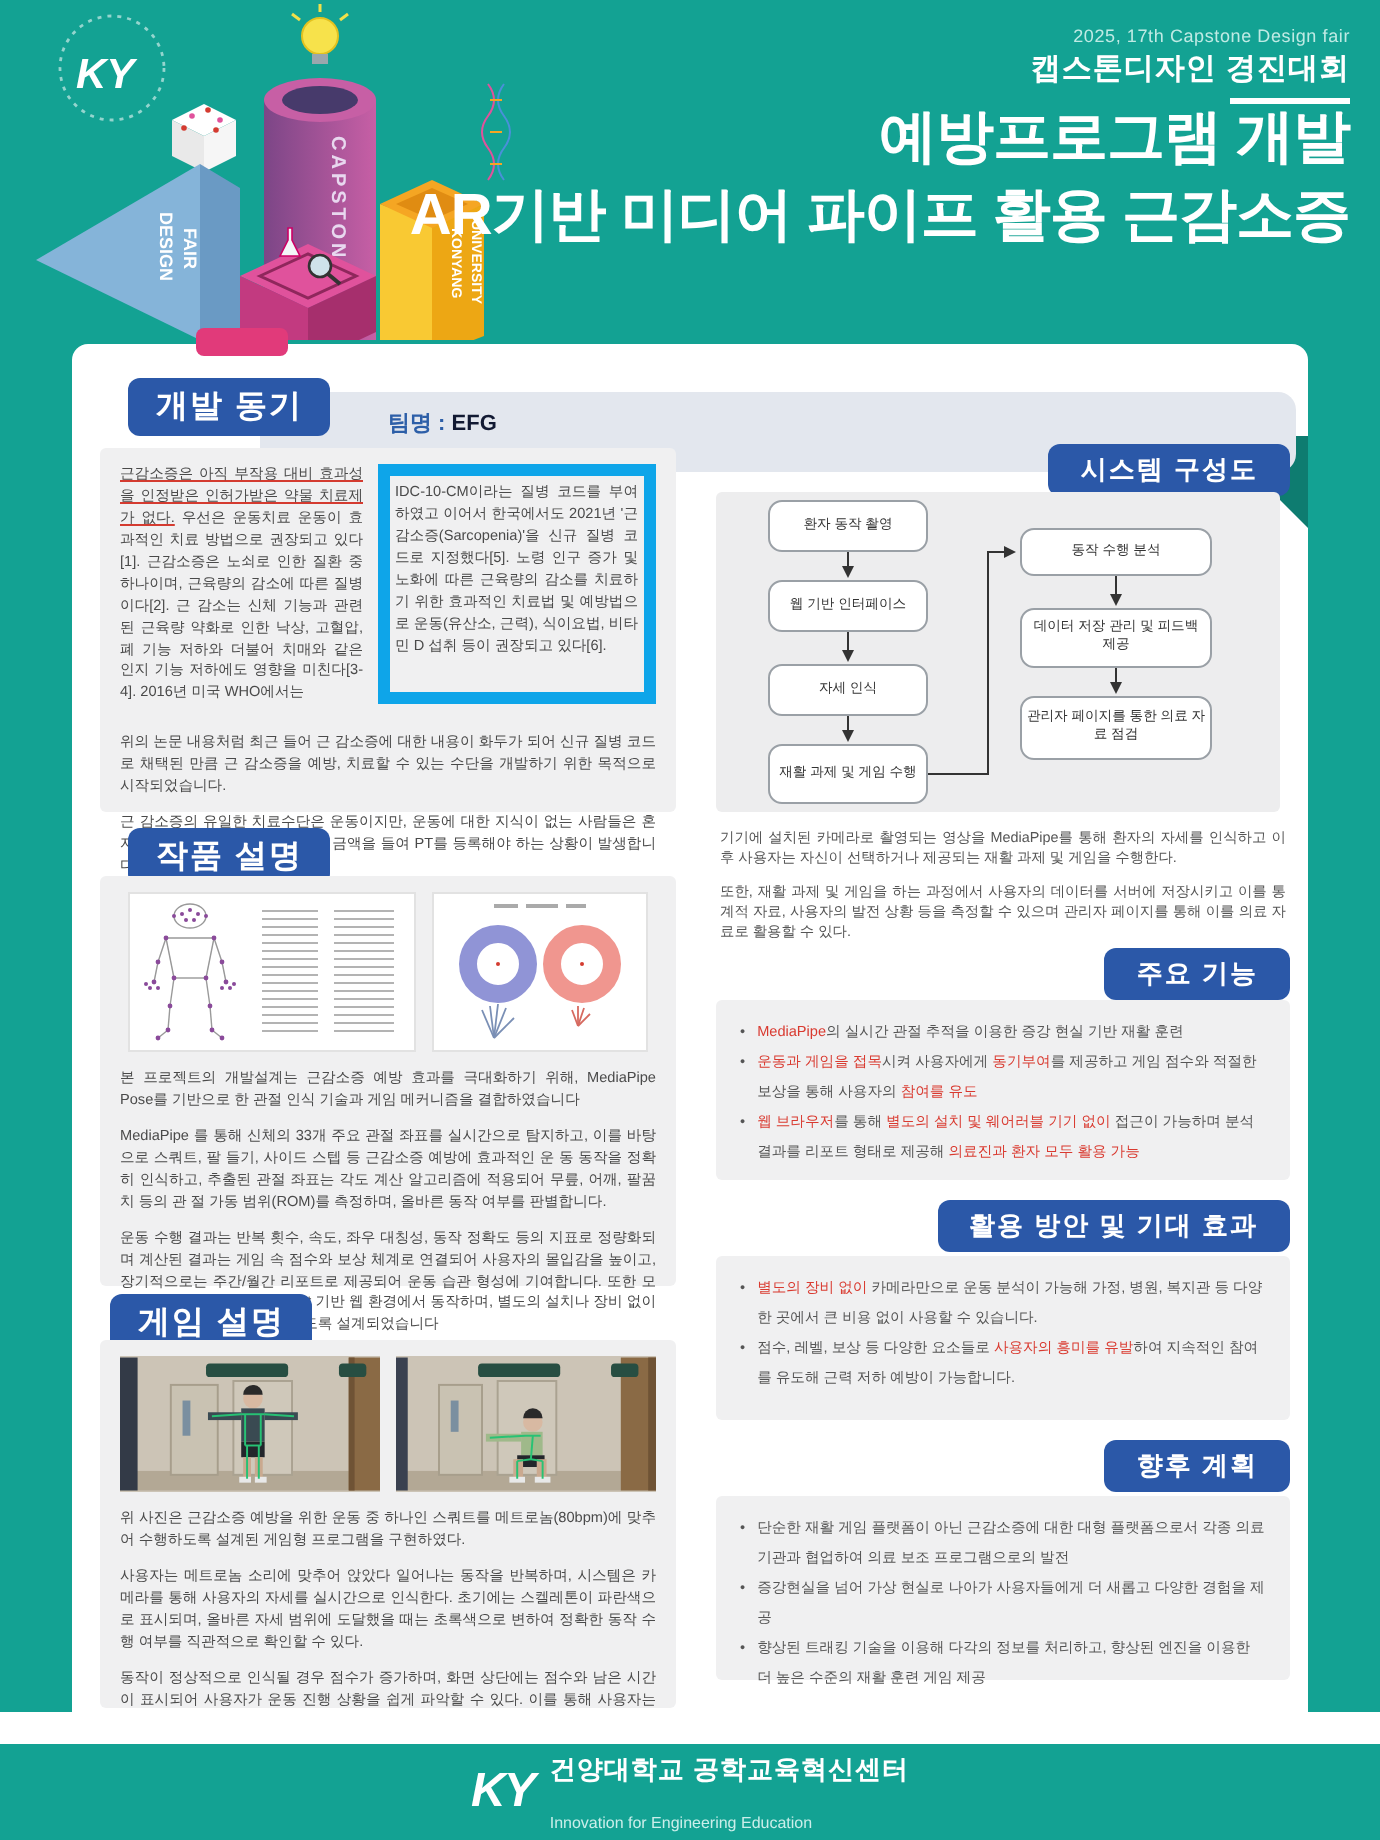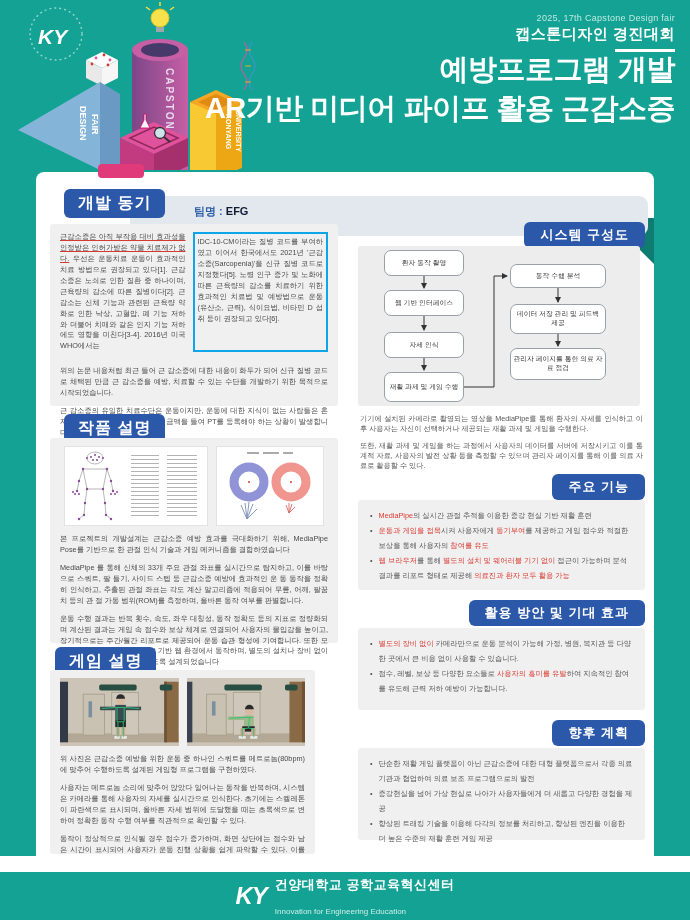--- a/index.html
+++ b/index.html
@@ -30,21 +30,21 @@
   .b{font-weight:bold;color:#121a33;}
   
   .badge{position:absolute;background:#2b58a8;color:#fff;font-weight:bold;font-size:16px;
          padding:4px 14px;border-radius:6px;letter-spacing:1px;white-space:nowrap;}
   .badge.right{font-size:13px;padding:4px 16px;}
   
   .gbox{position:absolute;background:#f0f0f1;border-radius:3px;padding:8px 10px;box-sizing:border-box;}
   .gbox p{margin:0 0 7px 0;font-size:7.3px;line-height:1.5;color:#4a4a4a;text-align:justify;}
   .excerpt-row{display:flex;gap:7px;margin-bottom:7px;}
   .excerpt{flex:1;font-size:5.6px;line-height:1.55;color:#7a7a7a;text-align:justify;margin:0;}
-  .excerpt.boxed{border:2px solid #0ea5e9;padding:3px;}
+  .excerpt.boxed{border:6px solid #0ea5e9;padding:3px;}
   .ul-red{text-decoration:underline;text-decoration-color:#d43b30;}
   
   .fig-row{display:flex;gap:8px;margin-bottom:8px;justify-content:center;}
   .fig{background:#fff;border:1px solid #e2e2e2;position:relative;overflow:hidden;}
   .textlines{position:absolute;background:repeating-linear-gradient(to bottom,#b3b3b3 0 1px,transparent 1px 4px);}
   
   .flow-panel{position:absolute;left:358px;top:246px;width:282px;height:160px;background:#ededee;border-radius:3px;}
   .fb{position:absolute;background:#fff;border:1px solid #9aa0a6;border-radius:7px;
       display:flex;align-items:center;justify-content:center;text-align:center;
       font-size:6.8px;color:#333;line-height:1.3;padding:2px;box-sizing:border-box;}
@@ -262,21 +262,21 @@
         </svg>
       </div>
     </div>
     <p>본 프로젝트의 개발설계는 근감소증 예방 효과를 극대화하기 위해, MediaPipe Pose를 기반으로 한 관절 인식 기술과 게임 메커니즘을 결합하였습니다</p>
     <p>MediaPipe 를 통해 신체의 33개 주요 관절 좌표를 실시간으로 탐지하고, 이를 바탕으로 스쿼트, 팔 들기, 사이드 스텝 등 근감소증 예방에 효과적인 운 동 동작을 정확히 인식하고, 추출된 관절 좌표는 각도 계산 알고리즘에 적용되어 무릎, 어깨, 팔꿈치 등의 관 절 가동 범위(ROM)를 측정하며, 올바른 동작 여부를 판별합니다.</p>
     <p>운동 수행 결과는 반복 횟수, 속도, 좌우 대칭성, 동작 정확도 등의 지표로 정량화되며 계산된 결과는 게임 속 점수와 보상 체계로 연결되어 사용자의 몰입감을 높이고, 장기적으로는 주간/월간 리포트로 제공되어 운동 습관 형성에 기여합니다. 또한 모든 기능은 HTML + JavaScript 기반 웹 환경에서 동작하며, 별도의 설치나 장비 없이 브라우저만으로 실행 가능하도록 설계되었습니다</p>
   </div>
 
   <div class="badge" style="left:55px;top:647px;">게임 설명</div>
 
-  <div class="gbox" style="left:50px;top:670px;width:265px;height:184px;">
+  <div class="gbox" style="left:50px;top:670px;width:288px;height:184px;">
     <div class="fig-row">
 
       <svg width="133" height="68" viewBox="0 0 133 68" style="background:#ccc4b6;">
         <rect x="0" y="0" width="133" height="68" fill="#ccc4b6"></rect>
         <rect x="0" y="58" width="133" height="10" fill="#b3a895"></rect>
         <rect x="0" y="0" width="9" height="68" fill="#333a47"></rect>
         <rect x="117" y="0" width="16" height="68" fill="#8a6a45"></rect>
         <rect x="117" y="0" width="3" height="68" fill="#6f5335"></rect>
         <rect x="26" y="14" width="24" height="46" fill="#c9c2b2" stroke="#a79e8c" stroke-width="1"></rect>
         <rect x="32" y="22" width="4" height="18" fill="#7a8fa0"></rect>

